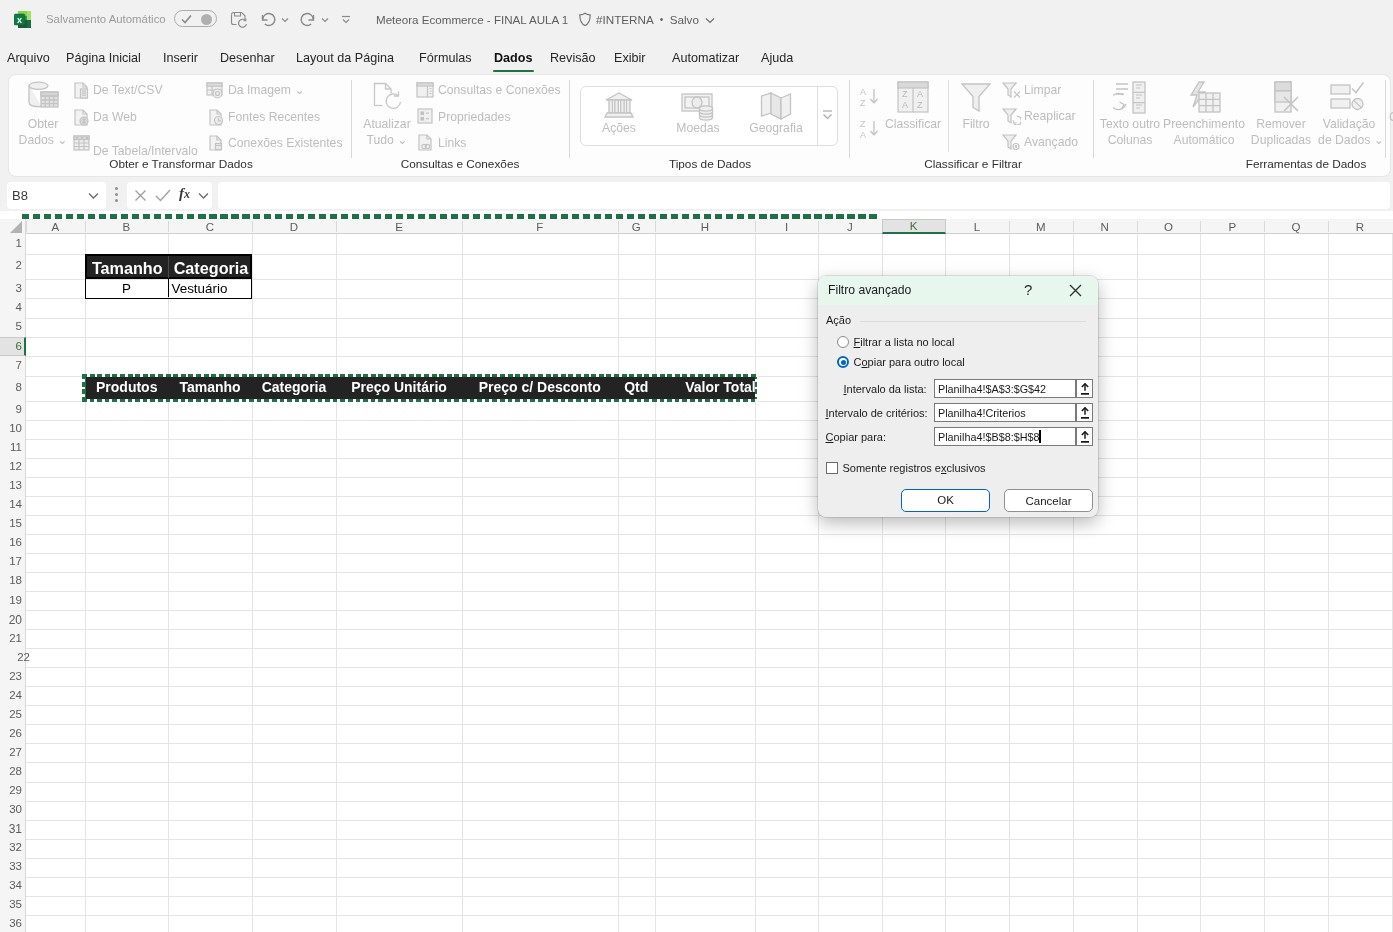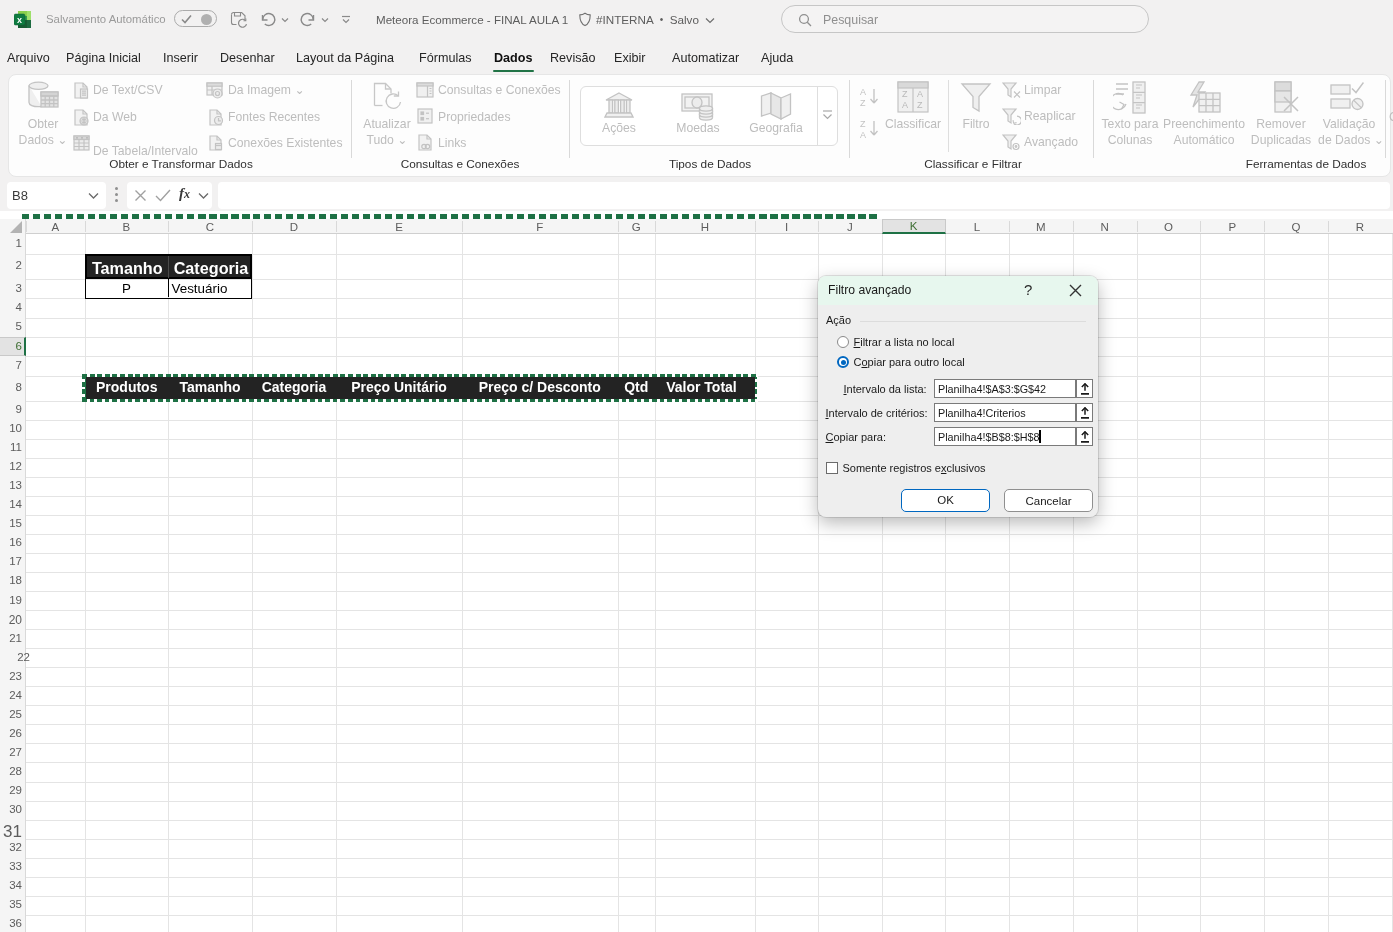--- a/index.html
+++ b/index.html
@@ -76,27 +76,20 @@
   <div class="abs" style="left:376px;top:13px;font-size:11.6px;color:#5d5d5d;">Meteora Ecommerce - FINAL AULA 1</div>
 
   <svg class="abs" style="left:578px;top:12px" width="14" height="15" viewBox="0 0 14 15" fill="none" stroke="#6f6f6f" stroke-width="1.1">
     <path d="M7 1.2 C5.5 2.2 3.6 2.8 1.8 2.9 c0 4.5 0.8 8.6 5.2 10.7 c4.4-2.1 5.2-6.2 5.2-10.7 C10.4 2.8 8.5 2.2 7 1.2 z"></path>
   </svg>
   <div class="abs" style="left:596px;top:13px;font-size:11.7px;color:#5d5d5d;">#INTERNA &nbsp;<span style="font-size:10px;vertical-align:1px;">•</span>&nbsp; Salvo</div>
   <svg class="abs" style="left:705px;top:16.5px" width="10" height="7" viewBox="0 0 10 7" fill="none" stroke="#6f6f6f" stroke-width="1.2">
       <path d="M1 1.5 L5 5.5 L9 1.5"></path>
     </svg>
 
-  <div class="abs" style="left:781px;top:5px;width:368px;height:28px;border:1px solid #c6c6c6;border-radius:14px;background:#f4f3f3;">
-    <svg class="abs" style="left:16px;top:7px" width="14" height="14" viewBox="0 0 14 14" fill="none" stroke="#8f8f8f" stroke-width="1.3">
-      <circle cx="6" cy="6" r="4.4"></circle>
-        <path d="M9.3 9.3 L13 13"></path>
-    </svg>
-    <div class="abs" style="left:41px;top:7px;font-size:12.4px;color:#8f8f8f;">Pesquisar</div>
-  </div>
 </div>
 <div id="menubar" class="abs">
   <div class="menuitem" style="left:7px;">Arquivo</div>
   <div class="menuitem" style="left:66px;">Página Inicial</div>
   <div class="menuitem" style="left:163px;">Inserir</div>
   <div class="menuitem" style="left:220px;">Desenhar</div>
   <div class="menuitem" style="left:296px;">Layout da Página</div>
   <div class="menuitem" style="left:419px;">Fórmulas</div>
   <div class="menuitem" style="left:494px;font-weight:bold;color:#0f0f0f;">Dados</div>
   <div class="abs" style="left:493px;top:23.5px;width:41px;height:2.5px;background:#217346;border-radius:2px;"></div>
@@ -284,21 +277,21 @@
   <div class="gsep" style="left:1093px;"></div>
   
   <svg class="abs" style="left:1113px;top:81px" width="34" height="33" viewBox="0 0 34 33" fill="none" stroke="#c3c3c3" stroke-width="1.3">
     <path d="M3 3 h12 M3 8 h12 M3 13 h8"></path>
     <path d="M10 14 a8 8 0 1 0 3 9"></path>
     <path d="M6.5 21 l4.5 2.5 l-2.5 4.5" stroke-width="1.2"></path>
     <rect x="20" y="1" width="12" height="31" fill="#f0f0f0"></rect>
     <path d="M20 11.3 h12 M20 21.6 h12"></path>
     <path d="M23 4 h6 M23 7 h4 M23 14 h6 M23 17 h4 M23 24 h6 M23 27 h4" stroke-width="1"></path>
   </svg>
-  <div class="biglabel" style="left:1090px;top:117px;width:80px;">Texto para</div>
+  <div class="biglabel" style="left:1090px;top:117px;width:80px;">Texto outro</div>
   <div class="biglabel" style="left:1090px;top:133px;width:80px;">Colunas</div>
   <svg class="abs" style="left:1187px;top:81px" width="34" height="33" viewBox="0 0 34 33" fill="none" stroke="#c3c3c3" stroke-width="1.3">
     <path d="M12 1 L4 14 h6 l-4 12 l12-15 h-7 l6-10 z" fill="#e4e4e4"></path>
     <rect x="12" y="12" width="21" height="19" fill="#f0f0f0"></rect>
     <path d="M12 18.3 h21 M12 24.6 h21 M19 12 v19 M26 12 v19"></path>
   </svg>
   <div class="biglabel" style="left:1144px;top:117px;width:120px;">Preenchimento</div>
   <div class="biglabel" style="left:1144px;top:133px;width:120px;">Automático</div>
   <svg class="abs" style="left:1271px;top:81px" width="33" height="33" viewBox="0 0 33 33" fill="none" stroke="#c3c3c3" stroke-width="1.3">
     <rect x="4" y="1" width="16" height="30" fill="#f0f0f0"></rect>
@@ -415,21 +408,21 @@
       <div class="abs" style="left:0;top:420.625px;width:22px;text-align:right;font-size:11.5px;color:#5c5c5c;">21</div>
       <div class="abs" style="left:8px;top:439.67499999999995px;width:22px;text-align:right;font-size:11.5px;color:#5c5c5c;">22</div>
       <div class="abs" style="left:0;top:458.725px;width:22px;text-align:right;font-size:11.5px;color:#5c5c5c;">23</div>
       <div class="abs" style="left:0;top:477.775px;width:22px;text-align:right;font-size:11.5px;color:#5c5c5c;">24</div>
       <div class="abs" style="left:0;top:496.82500000000005px;width:22px;text-align:right;font-size:11.5px;color:#5c5c5c;">25</div>
       <div class="abs" style="left:0;top:515.875px;width:22px;text-align:right;font-size:11.5px;color:#5c5c5c;">26</div>
       <div class="abs" style="left:0;top:534.9250000000001px;width:22px;text-align:right;font-size:11.5px;color:#5c5c5c;">27</div>
       <div class="abs" style="left:0;top:553.975px;width:22px;text-align:right;font-size:11.5px;color:#5c5c5c;">28</div>
       <div class="abs" style="left:0;top:573.025px;width:22px;text-align:right;font-size:11.5px;color:#5c5c5c;">29</div>
       <div class="abs" style="left:0;top:592.075px;width:22px;text-align:right;font-size:11.5px;color:#5c5c5c;">30</div>
-      <div class="abs" style="left:0;top:611.125px;width:22px;text-align:right;font-size:17px;color:#5c5c5c;">31</div>
+      <div class="abs" style="left:0;top:611.125px;width:22px;text-align:right;font-size:12px;color:#5c5c5c;">31</div>
       <div class="abs" style="left:0;top:630.1750000000001px;width:22px;text-align:right;font-size:11.5px;color:#5c5c5c;">32</div>
       <div class="abs" style="left:0;top:649.225px;width:22px;text-align:right;font-size:11.5px;color:#5c5c5c;">33</div>
       <div class="abs" style="left:0;top:668.275px;width:22px;text-align:right;font-size:11.5px;color:#5c5c5c;">34</div>
       <div class="abs" style="left:0;top:687.325px;width:22px;text-align:right;font-size:11.5px;color:#5c5c5c;">35</div>
       <div class="abs" style="left:0;top:706.375px;width:22px;text-align:right;font-size:11.5px;color:#5c5c5c;">36</div>
     </div>
 
   <div class="abs" style="left:0;top:125.9px;width:26px;height:19.3px;background:#e3e3e3;border-top:1px solid #c9c9c9;border-bottom:1px solid #c9c9c9;border-right:2.5px solid #1e7145;"></div>
   <div class="abs" style="left:0px;top:128.5px;width:22px;text-align:right;font-size:11.5px;color:#3e6e33;">6</div>
 
@@ -507,21 +500,21 @@
     <div class="abs" style="left:0;top:0;width:3px;height:28px;background:repeating-linear-gradient(to bottom,transparent 0 5px,#ffffff 5px 7.6px);"></div>
     <div class="abs" style="left:671.5px;top:0;width:3px;height:28px;background:repeating-linear-gradient(to bottom,transparent 0 5px,#ffffff 5px 7.6px);"></div>
   </div>
   <div class="blackcell" style="left:85.5px;top:166px;width:669px;height:21.5px;font-size:14px;line-height:21px;">
     <div class="abs" style="left:0;top:0;width:82.5px;">Produtos</div>
     <div class="abs" style="left:82.5px;top:0;width:84px;">Tamanho</div>
     <div class="abs" style="left:166.5px;top:0;width:84px;">Categoria</div>
     <div class="abs" style="left:250.5px;top:0;width:126px;">Preço Unitário</div>
     <div class="abs" style="left:376.5px;top:0;width:155.5px;">Preço c/ Desconto</div>
     <div class="abs" style="left:532px;top:0;width:37.5px;">Qtd</div>
-    <div class="abs" style="left:566px;top:0;width:100px;">Valor Total</div>
+    <div class="abs" style="left:585px;top:0;width:100px;">Valor Total</div>
   </div>
 </div>
 
 <div id="dialog" class="abs" style="left:818px;top:276px;width:280px;height:241px;background:#eeeeee;border-radius:8px;box-shadow:0 6px 18px rgba(0,0,0,0.28), 0 0 0 1px rgba(0,0,0,0.10);overflow:hidden;">
   <div class="abs" style="left:0;top:0;width:280px;height:29px;background:#e7f7ee;"></div>
   <div class="abs" style="left:10px;top:7px;font-size:12.2px;color:#1a1a1a;">Filtro avançado</div>
   <div class="abs" style="left:206px;top:5px;font-size:15px;color:#2b2b2b;">?</div>
   <svg class="abs" style="left:251px;top:8px" width="13" height="13" viewBox="0 0 13 13" fill="none" stroke="#333" stroke-width="1.4">
       <path d="M1 1 L12 12 M12 1 L1 12"></path>
     </svg>

